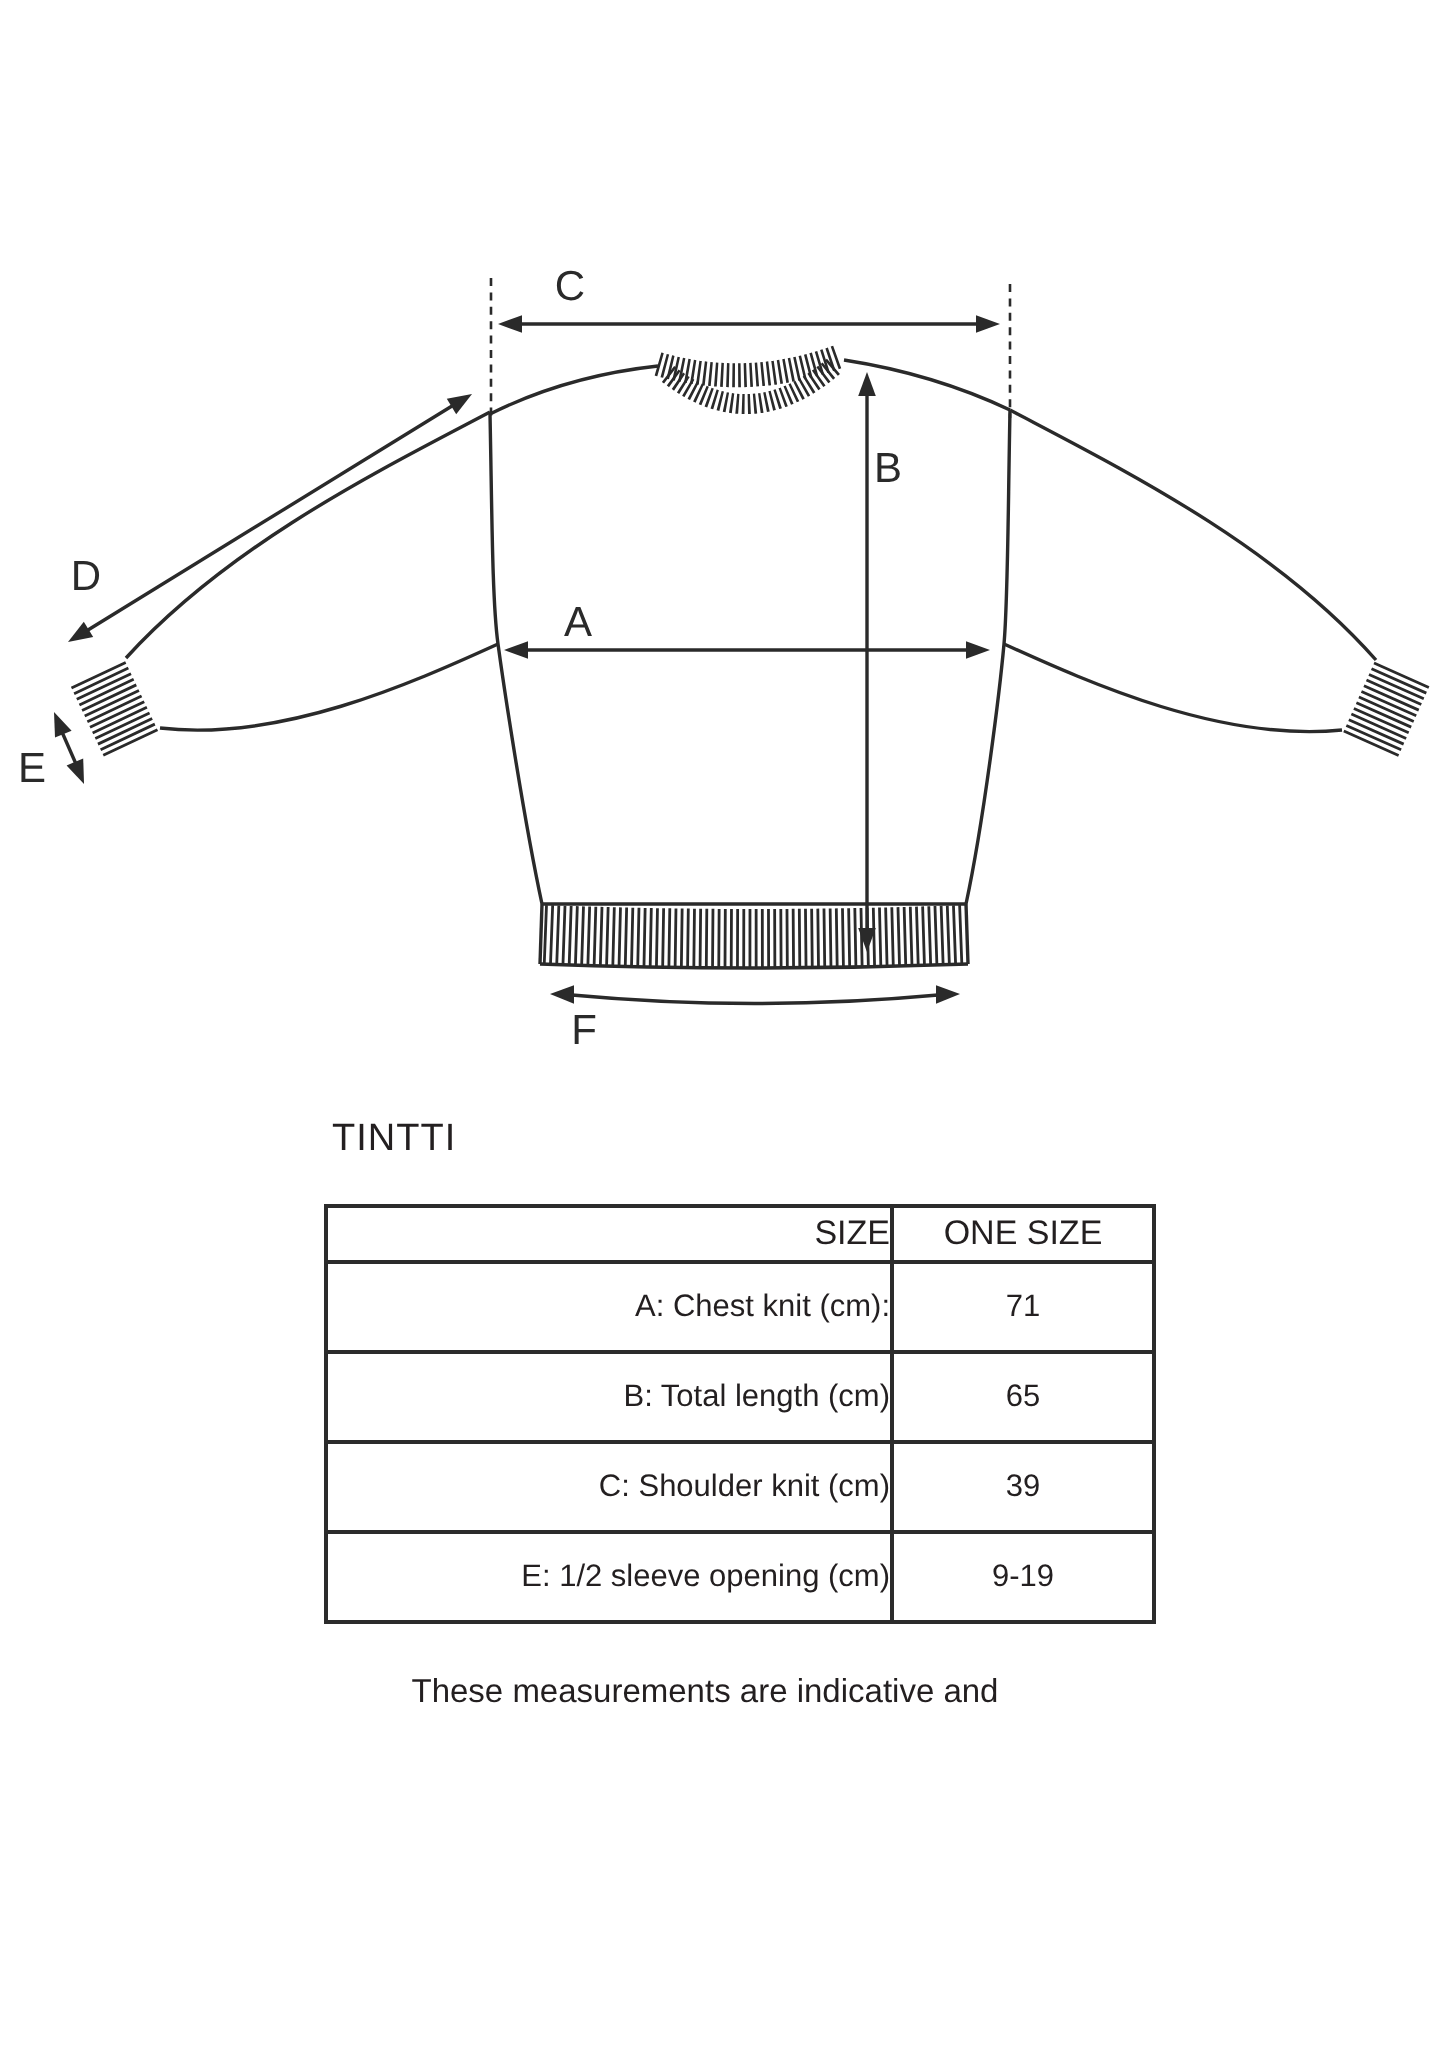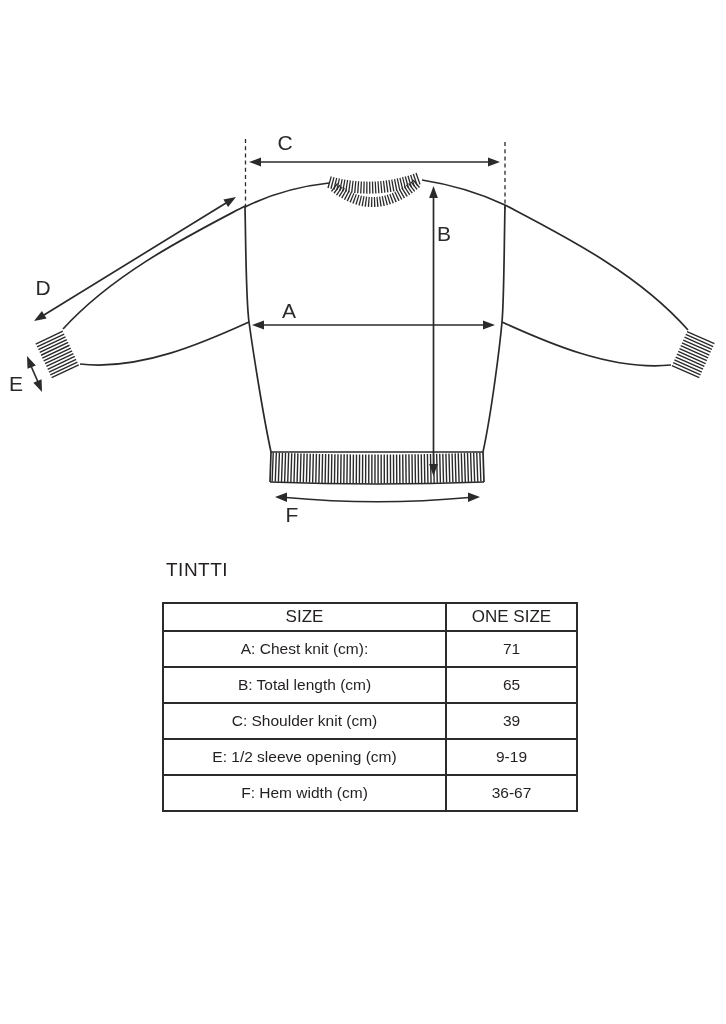--- a/index.html
+++ b/index.html
@@ -47,21 +47,21 @@
     vertical-align:middle;
     font-weight:normal;
   }
   .size-table .col-label{ width:281px; }
   .size-table th{
     height:26px;
     font-size:17px;
   }
   .size-table td{ height:30px; }
   .cell-label{
-    text-align:center;
+    text-align:right;
     padding-left:12px;
     margin-top:33px;
   }
   .cell-value{ text-align:center; }
   .note{
     position:absolute;
     left:120px;
     top:835px;
     width:465px;
     text-align:center;
@@ -158,23 +158,20 @@
         <td class="cell-value">65</td>
       </tr>
       <tr>
         <td class="cell-label">C: Shoulder knit (cm)</td>
         <td class="cell-value">39</td>
       </tr>
       <tr>
         <td class="cell-label">E: 1/2 sleeve opening (cm)</td>
         <td class="cell-value">9-19</td>
       </tr>
-      <tr>
-        <td class="cell-label">F: Hem width (cm)</td>
-        <td class="cell-value">36-67</td>
-      </tr>
     </tbody>
   </table>
 
   <div class="note">
+    <div>These measurements are indicative and</div>
   </div>
 
 </div>
 
 </body></html>

